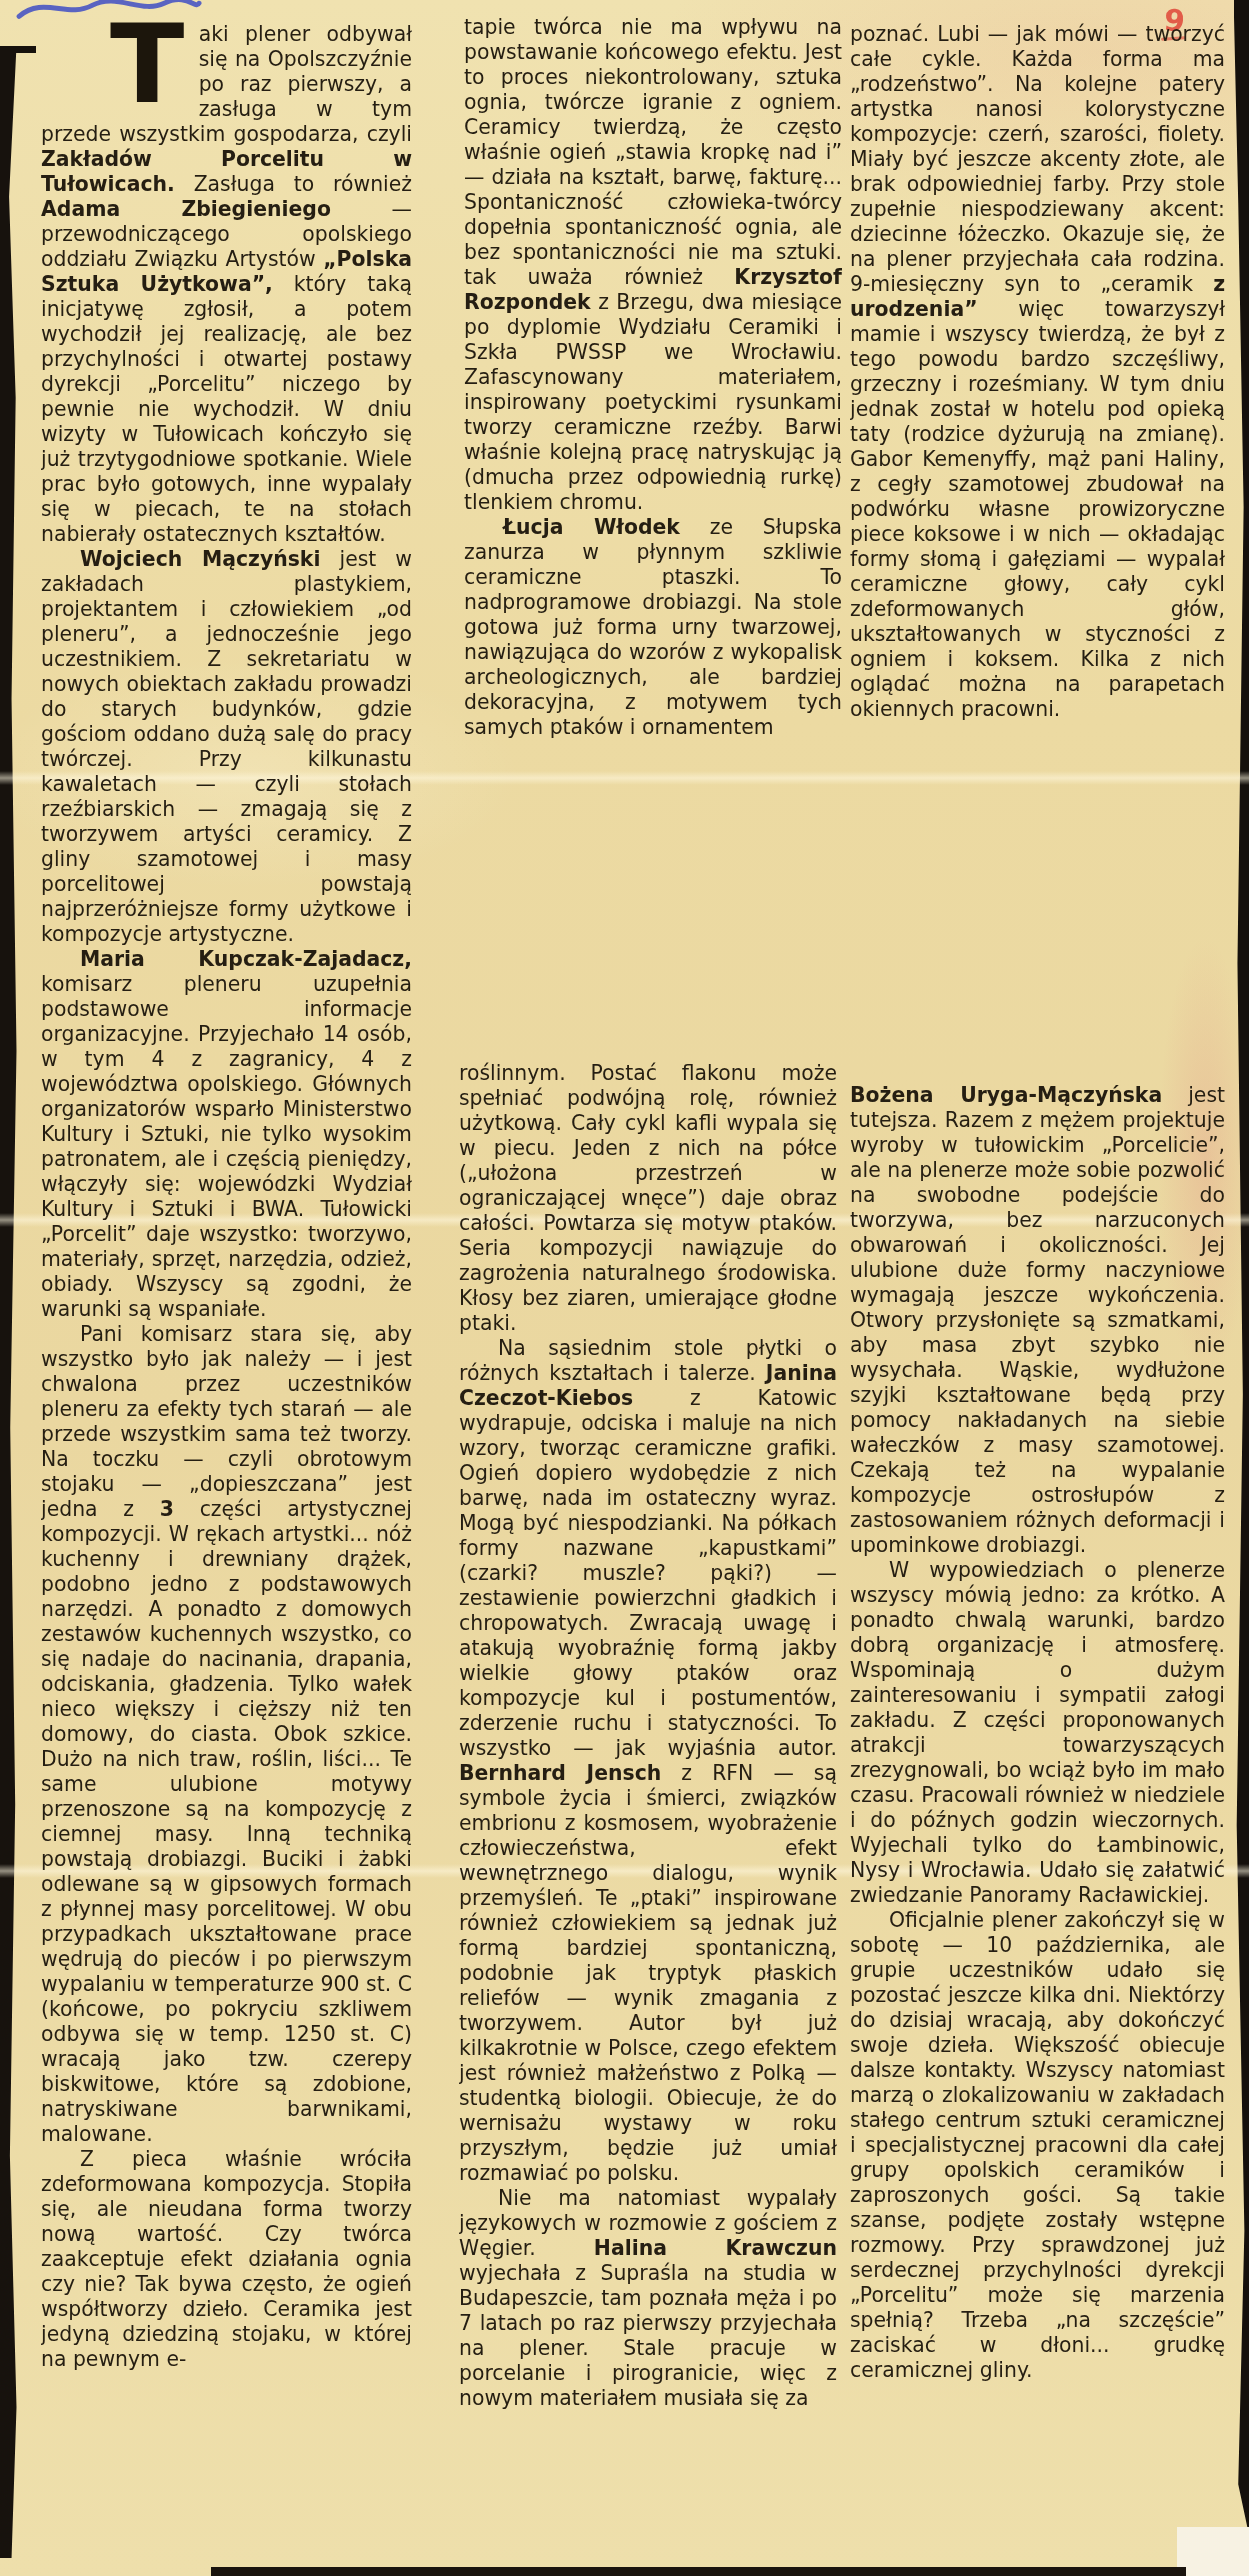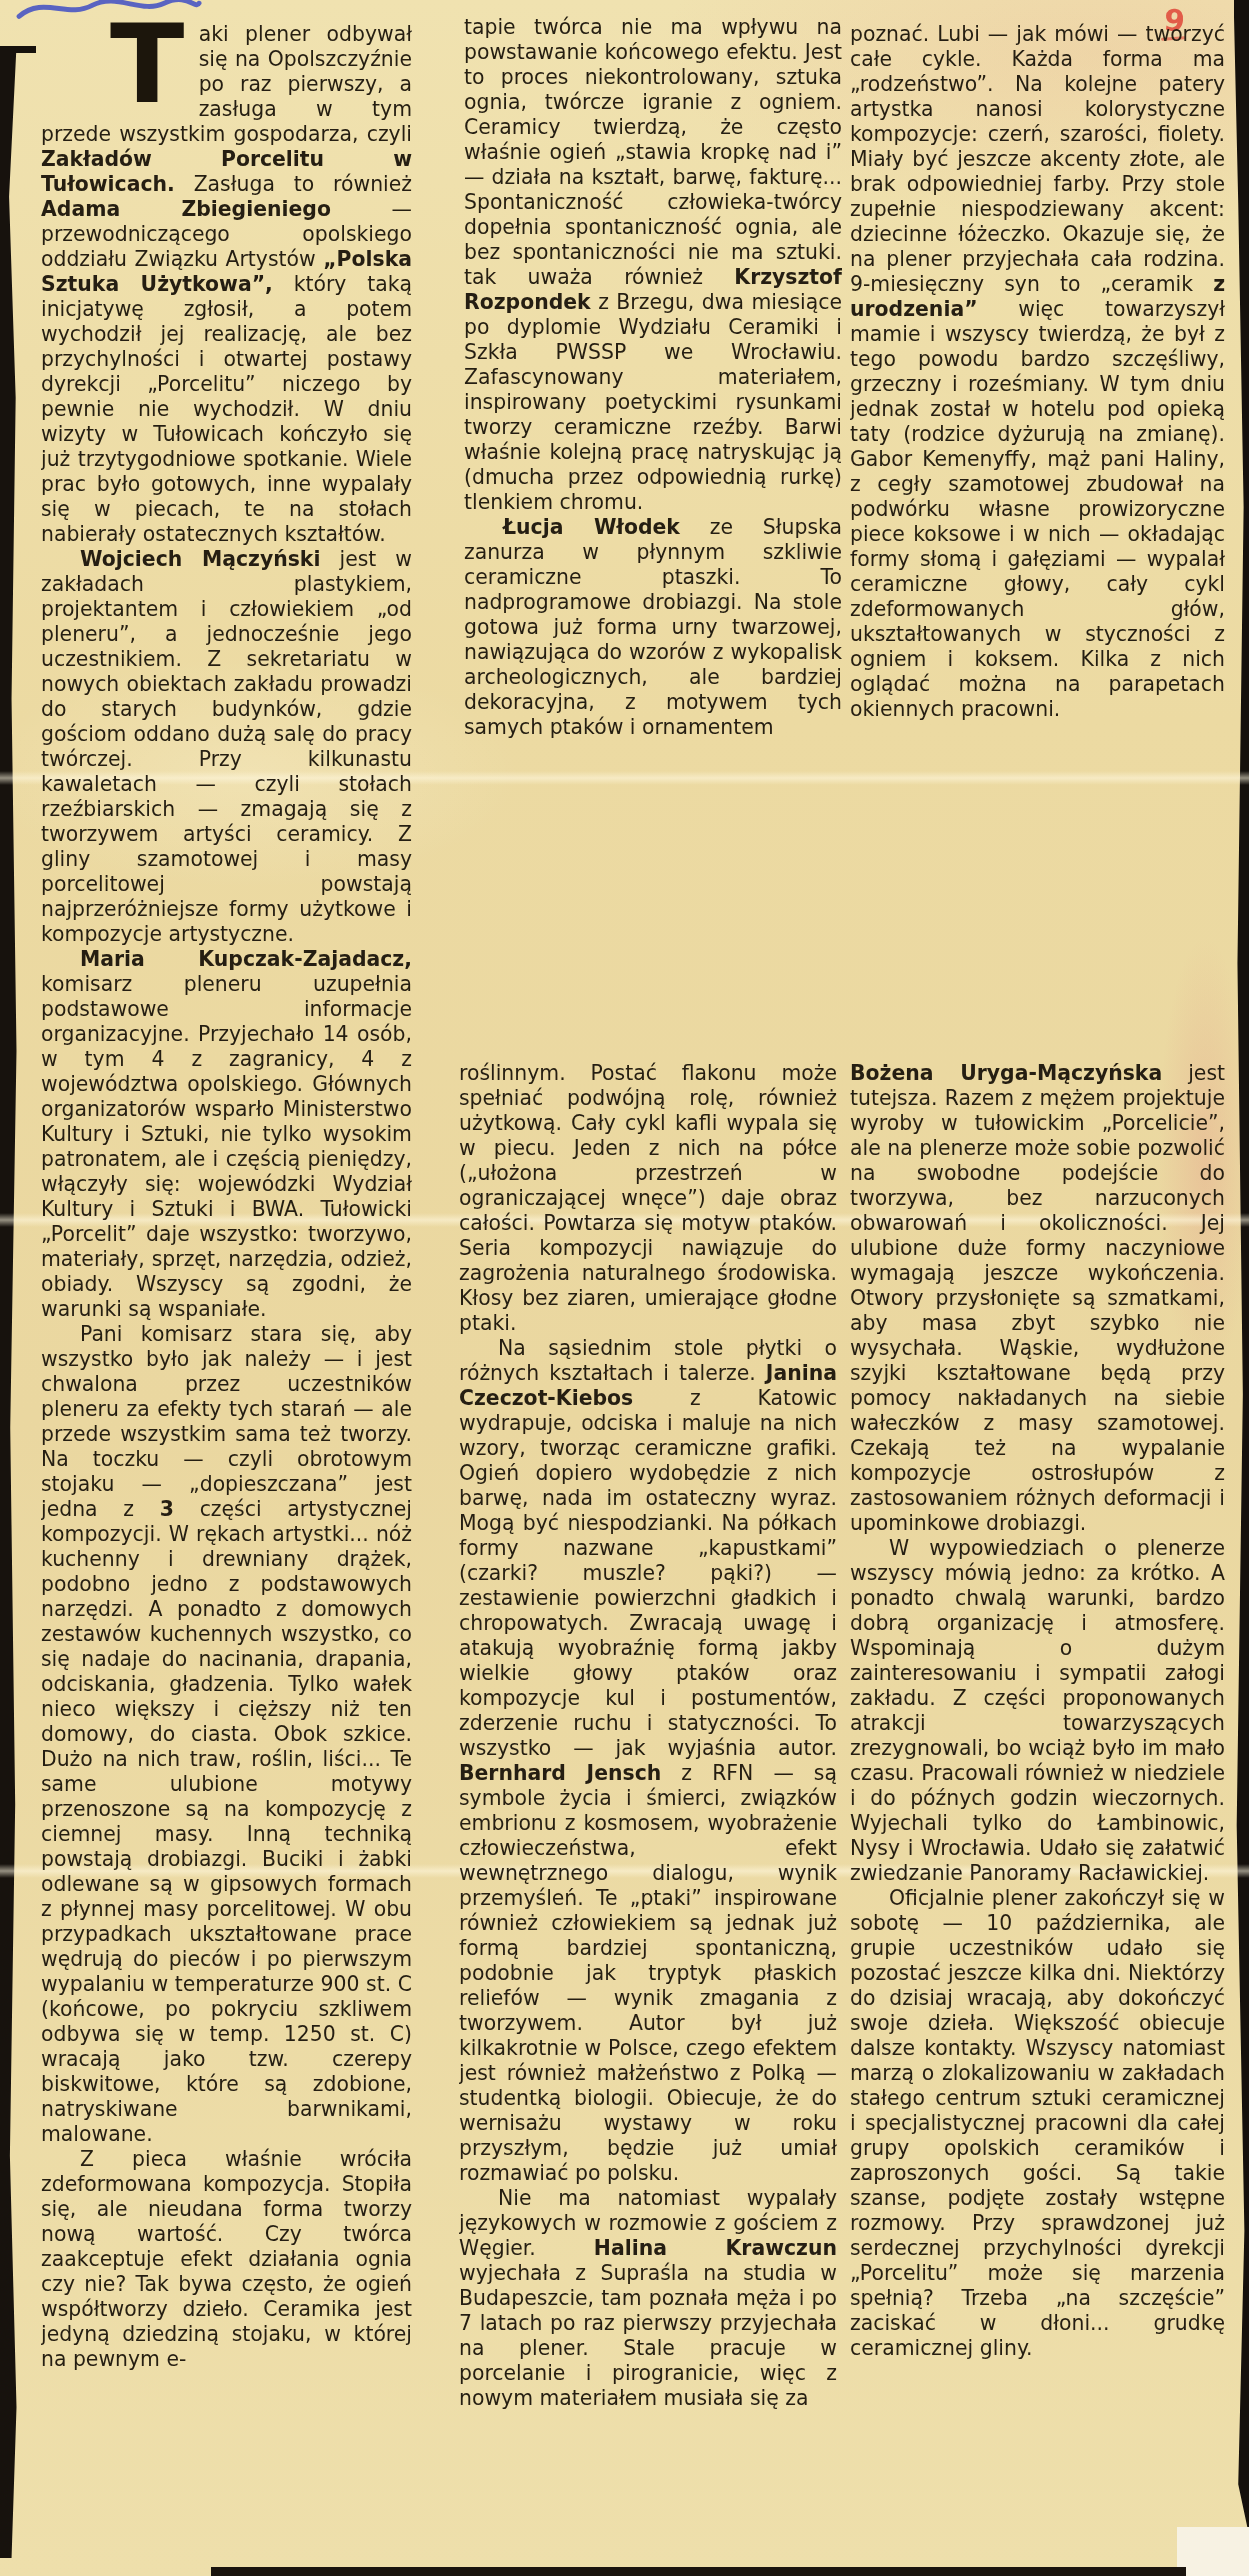--- a/index.html
+++ b/index.html
@@ -40,21 +40,21 @@
   .col{position:absolute;font-size:20.4px;line-height:25px;text-align:justify;overflow:hidden;}
   .col p{margin:0;text-indent:39px;}
   .col p.cont{text-indent:0;}
   .b{font-weight:bold;}
   .dropcap{float:left;font-weight:bold;font-size:109px;line-height:77px;
     padding:4.4px 14.3px 0 69px;color:#1c160c;}
   #col1{left:41px;top:22px;width:371px;height:2531px;}
   #col2u{left:464px;top:15.4px;width:378px;height:828px;}
   #col3u{left:850px;top:22px;width:375px;height:808px;}
   #col2l{left:418px;top:1061px;width:378px;height:1505px;margin-left:41px;}
-  #col3l{left:850px;top:1061px;width:375px;height:1392px;}
+  #col3l{left:850px;top:1083px;width:375px;height:1392px;}
 
   .byline{position:absolute;left:849px;top:2466px;width:376px;text-align:right;
     font-weight:bold;font-size:31px;letter-spacing:3.9px;color:#1c160c;}
 </style>
 </head>
 <body>
 
 <div class="page">
 
   <div class="edge-left"></div>

